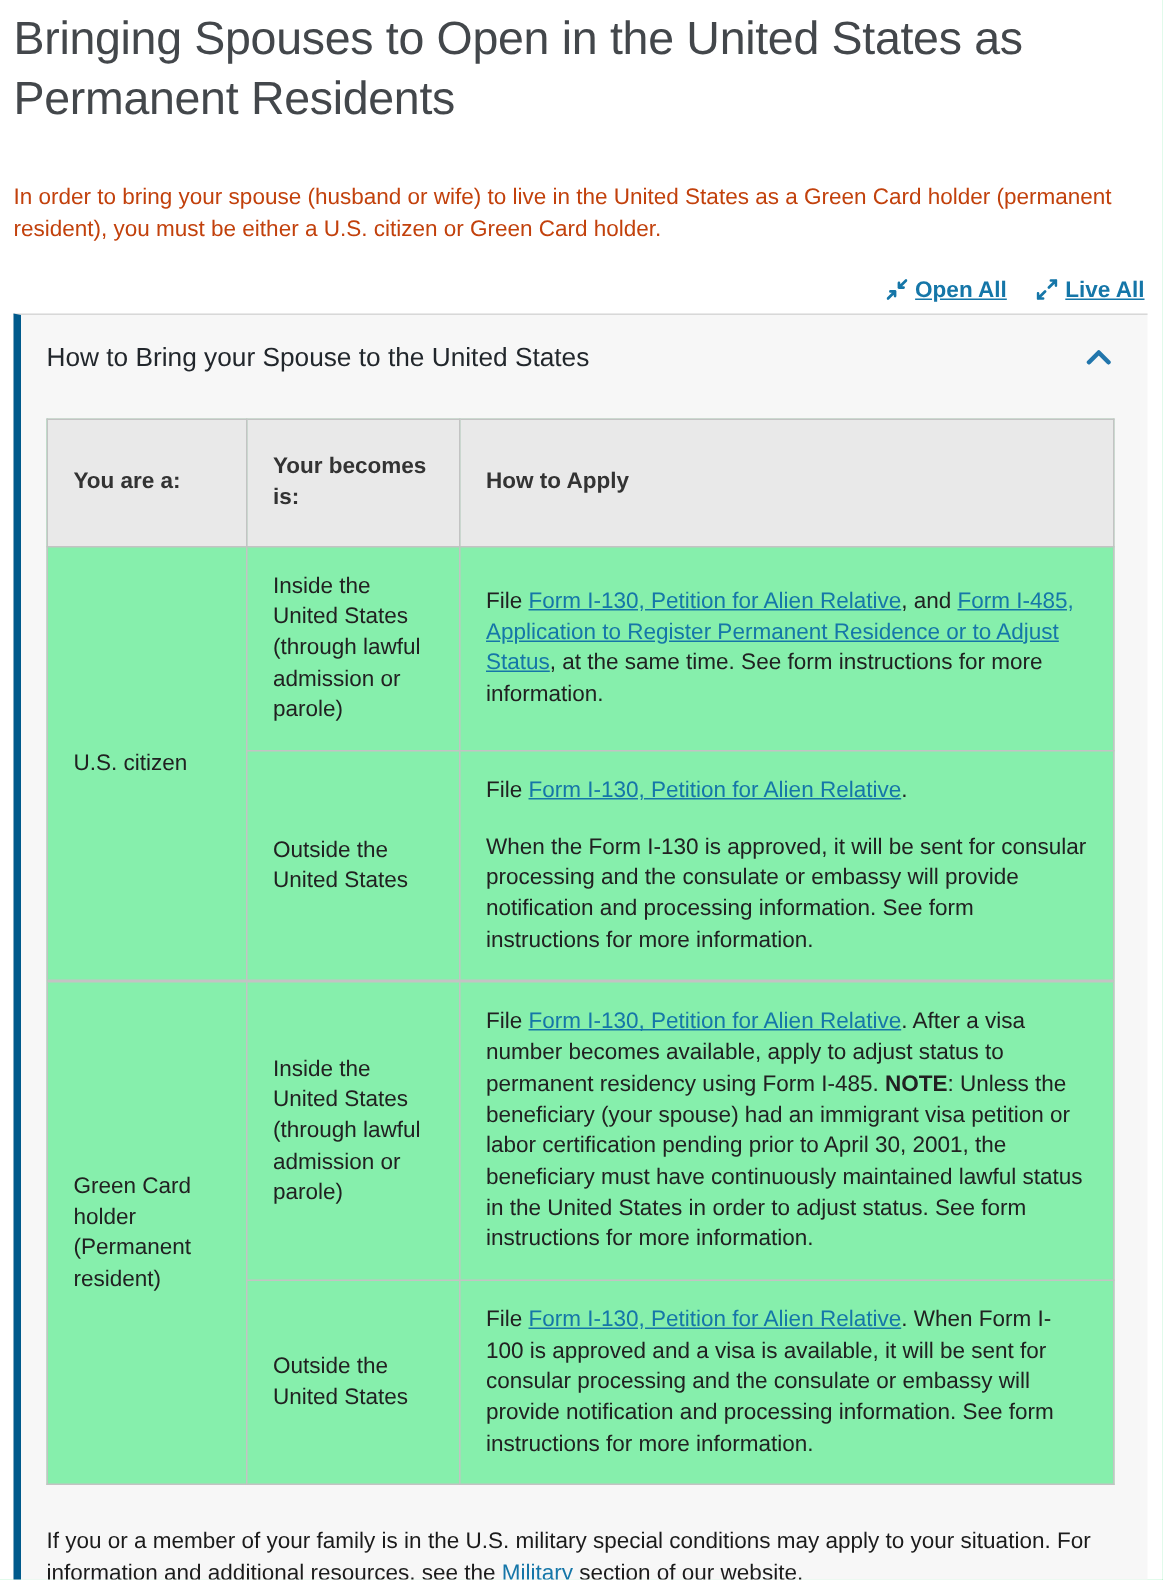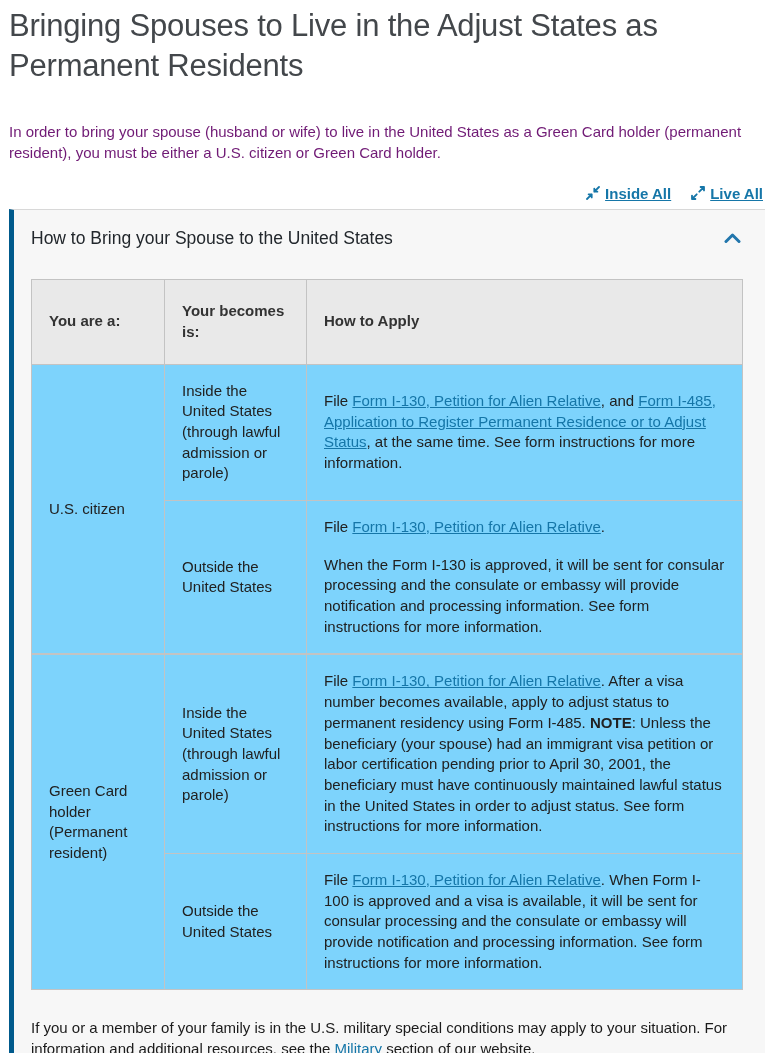--- a/index.html
+++ b/index.html
@@ -21,21 +21,21 @@
     font-weight: 300;
     line-height: 1.3;
     letter-spacing: -0.2px;
     color: #43474b;
     margin: 0 0 34px 0;
   }
   
   .intro {
     font-size: 15px;
     line-height: 1.4;
-    color: #701a75;
+    color: #c2410c;
     margin: 0;
     max-width: 756px;
   }
   
   .controls {
     display: flex;
     justify-content: flex-end;
     align-items: center;
     gap: 20px;
     margin-top: 22px;
@@ -71,21 +71,21 @@
   .acc-title {
     font-size: 17.5px;
     font-weight: 400;
     color: #22272c;
   }
   .acc-body { padding: 16px 22px 10px 17px; }
   
   table.apply-table {
     border-collapse: collapse;
     width: 100%;
-    background: #7dd3fc;
+    background: #86efac;
     table-layout: fixed;
   }
   .apply-table th, .apply-table td {
     border: 1px solid #c3c3c3;
     padding: 16px 17px;
     font-size: 15px;
     line-height: 1.38;
     text-align: left;
     vertical-align: middle;
     color: #212121;
@@ -111,31 +111,31 @@
     color: #1b1b1b;
     padding: 17px 22px 24px 17px;
   }
   .note p { margin: 0; }
 </style>
 </head>
 <body>
 
 <div class="page">
 
-  <h1 class="page-title">Bringing Spouses to Live in the Adjust States as Permanent Residents</h1>
+  <h1 class="page-title">Bringing Spouses to Open in the United States as Permanent Residents</h1>
 
   <p class="intro">In order to bring your spouse (husband or wife) to live in the United States as a Green Card holder (permanent resident), you must be either a U.S. citizen or Green Card holder.</p>
 
   <div class="controls">
     <a class="ctrl-link">
       <svg width="14" height="14" viewBox="0 0 14 14" fill="none" stroke="#1576a8" stroke-width="1.8" stroke-linecap="round">
         <path d="M13 1 L8.3 5.7 M8.3 5.7 h3.1 M8.3 5.7 v-3.1"></path>
         <path d="M1 13 L5.7 8.3 M5.7 8.3 h-3.1 M5.7 8.3 v3.1"></path>
       </svg>
-      <span>Inside All</span>
+      <span>Open All</span>
     </a>
     <a class="ctrl-link">
       <svg width="14" height="14" viewBox="0 0 14 14" fill="none" stroke="#1576a8" stroke-width="1.8" stroke-linecap="round">
         <path d="M8.3 5.7 L13 1 M13 1 h-3.4 M13 1 v3.4"></path>
         <path d="M5.7 8.3 L1 13 M1 13 h3.4 M1 13 v-3.4"></path>
       </svg>
       <span>Live All</span>
     </a>
   </div>
 

